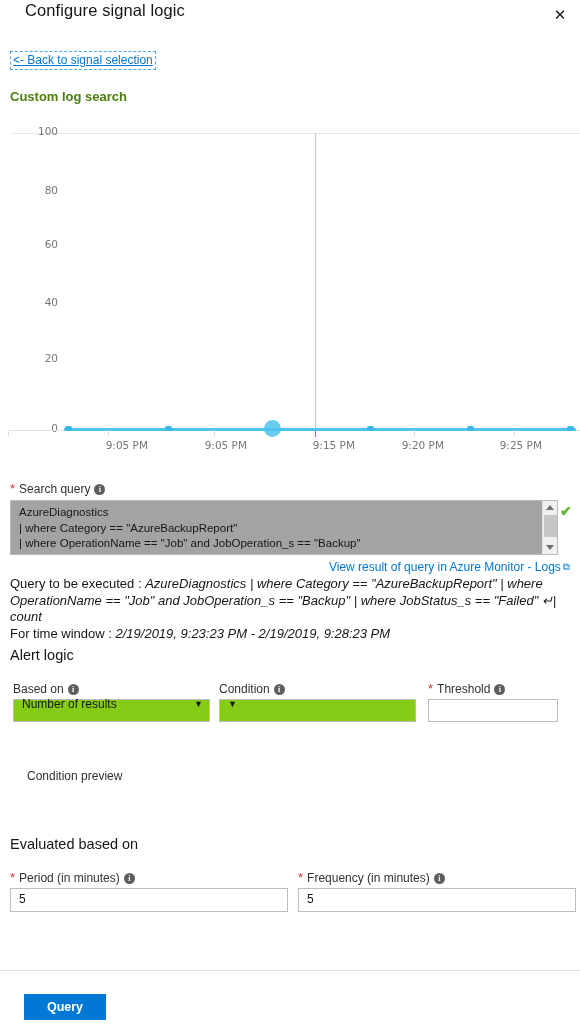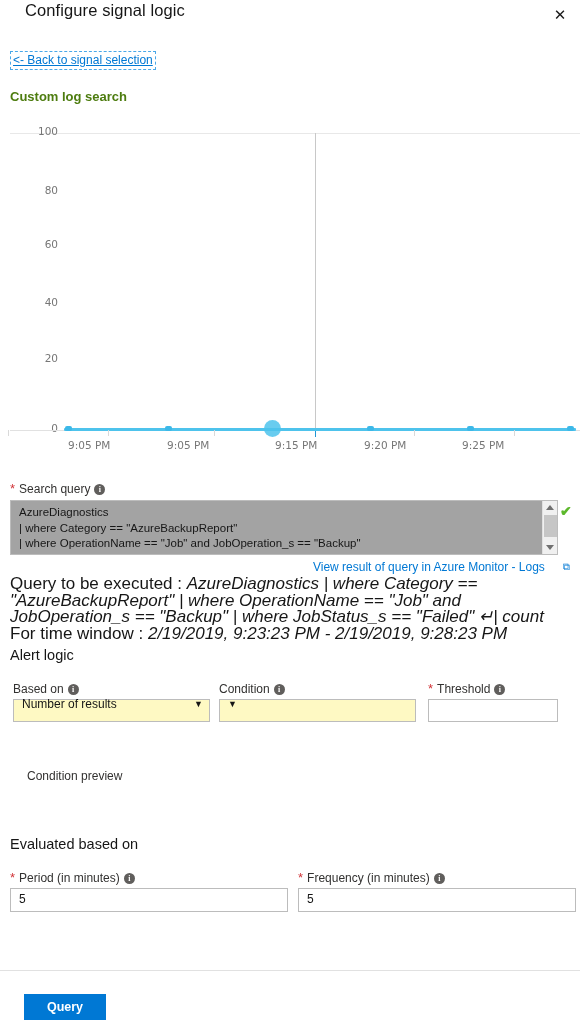--- a/index.html
+++ b/index.html
@@ -64,21 +64,21 @@
   }
   .x-axis-line {
     position: absolute; left: 10px; top: 300px; width: 570px; height: 1px;
     background: #e1e1e1;
   }
   .x-tick {
     position: absolute; top: 300px; width: 1px; height: 6px; background: #d9d9d9;
   }
   .x-label {
     position: absolute; top: 309px; width: 80px; margin-left: -40px;
-    text-align: left; font-size: 10.5px; color: #767676;
+    text-align: right; font-size: 10.5px; color: #767676;
     font-family: "DejaVu Sans", sans-serif;
   }
   .series-line {
     position: absolute; left: 64px; top: 298px;
     width: 512px; height: 3px; background: #4ec3ec; border-radius: 1px;
   }
   .marker {
     position: absolute; top: 296px; width: 7px; height: 5px;
     margin-left: -3px; background: #3cb8e8; border-radius: 2px;
   }
@@ -129,38 +129,38 @@
     background: #c6c6c6;
   }
   .q-check {
     position: absolute; left: 560px; top: 503px;
     font-size: 14px; color: #5cb82b; font-weight: bold;
   }
 
   .view-link {
     position: absolute; right: 10px; top: 560px;
     font-size: 12px; color: #0078d4; cursor: pointer;
-    display: flex; align-items: center; gap: 18px;
+    display: flex; align-items: center; gap: 2px;
   }
   .ext-icon { font-size: 10px; }
 
   .query-exec {
     position: absolute; left: 10px; top: 576px; width: 548px;
-    font-size: 17px; line-height: 16.5px; color: #161616;
+    font-size: 13px; line-height: 16.5px; color: #161616;
   }
   .query-exec em { font-style: italic; }
 
   .alert-logic-title { position: absolute; left: 10px; top: 647px; }
   .basedon-label { position: absolute; left: 13px; top: 682px; }
   .condition-label { position: absolute; left: 219px; top: 682px; }
   .threshold-label { position: absolute; left: 428px; top: 682px; }
 
   .select-box {
     position: absolute; height: 23px; border: 1px solid #bcbcbc;
-    background: #fef9c3; font-size: 12px; color: #161616;
+    background: #84cc16; font-size: 12px; color: #161616;
     display: flex; align-items: center; padding: 0 6px 14px 8px;
     cursor: pointer;
   }
   .select-box .val { flex: 1; }
   .chev { font-size: 9px; color: #161616; }
   #basedon-select { left: 13px; top: 699px; width: 197px; }
   #condition-select { left: 219px; top: 699px; width: 197px; }
   .text-input {
     position: absolute; height: 23px; border: 1px solid #bcbcbc;
     background: #fff; font-size: 12px; color: #161616;

